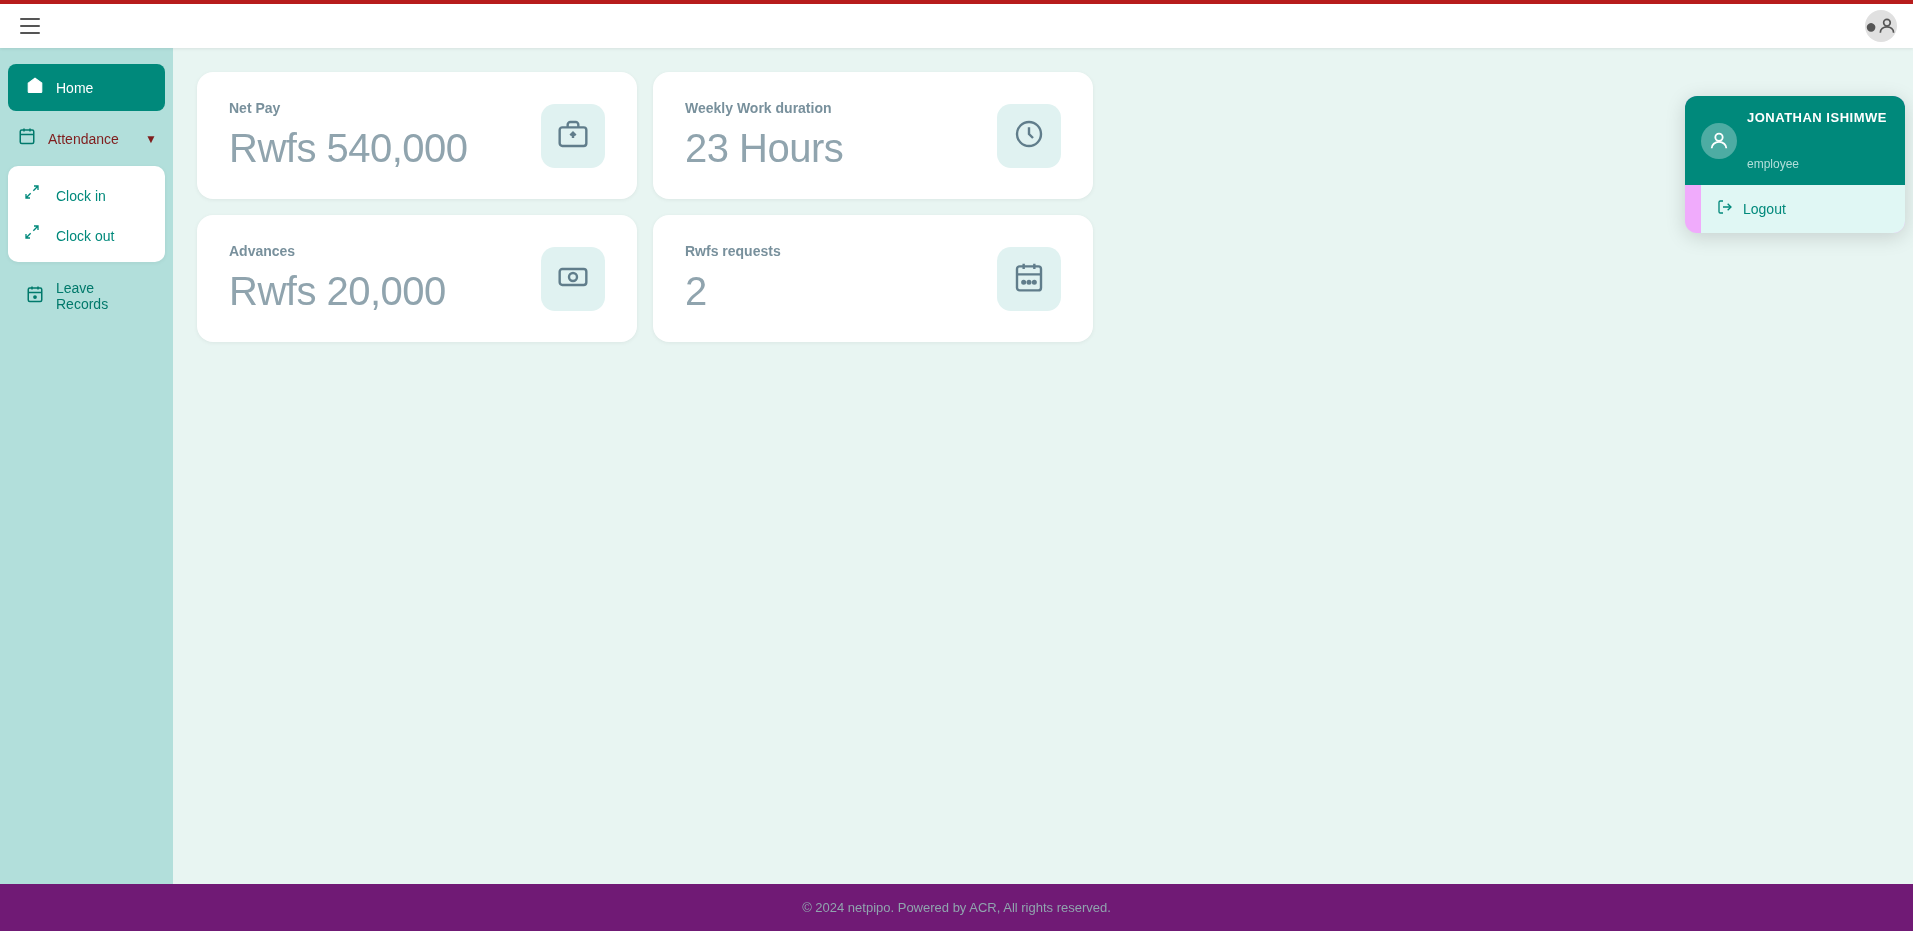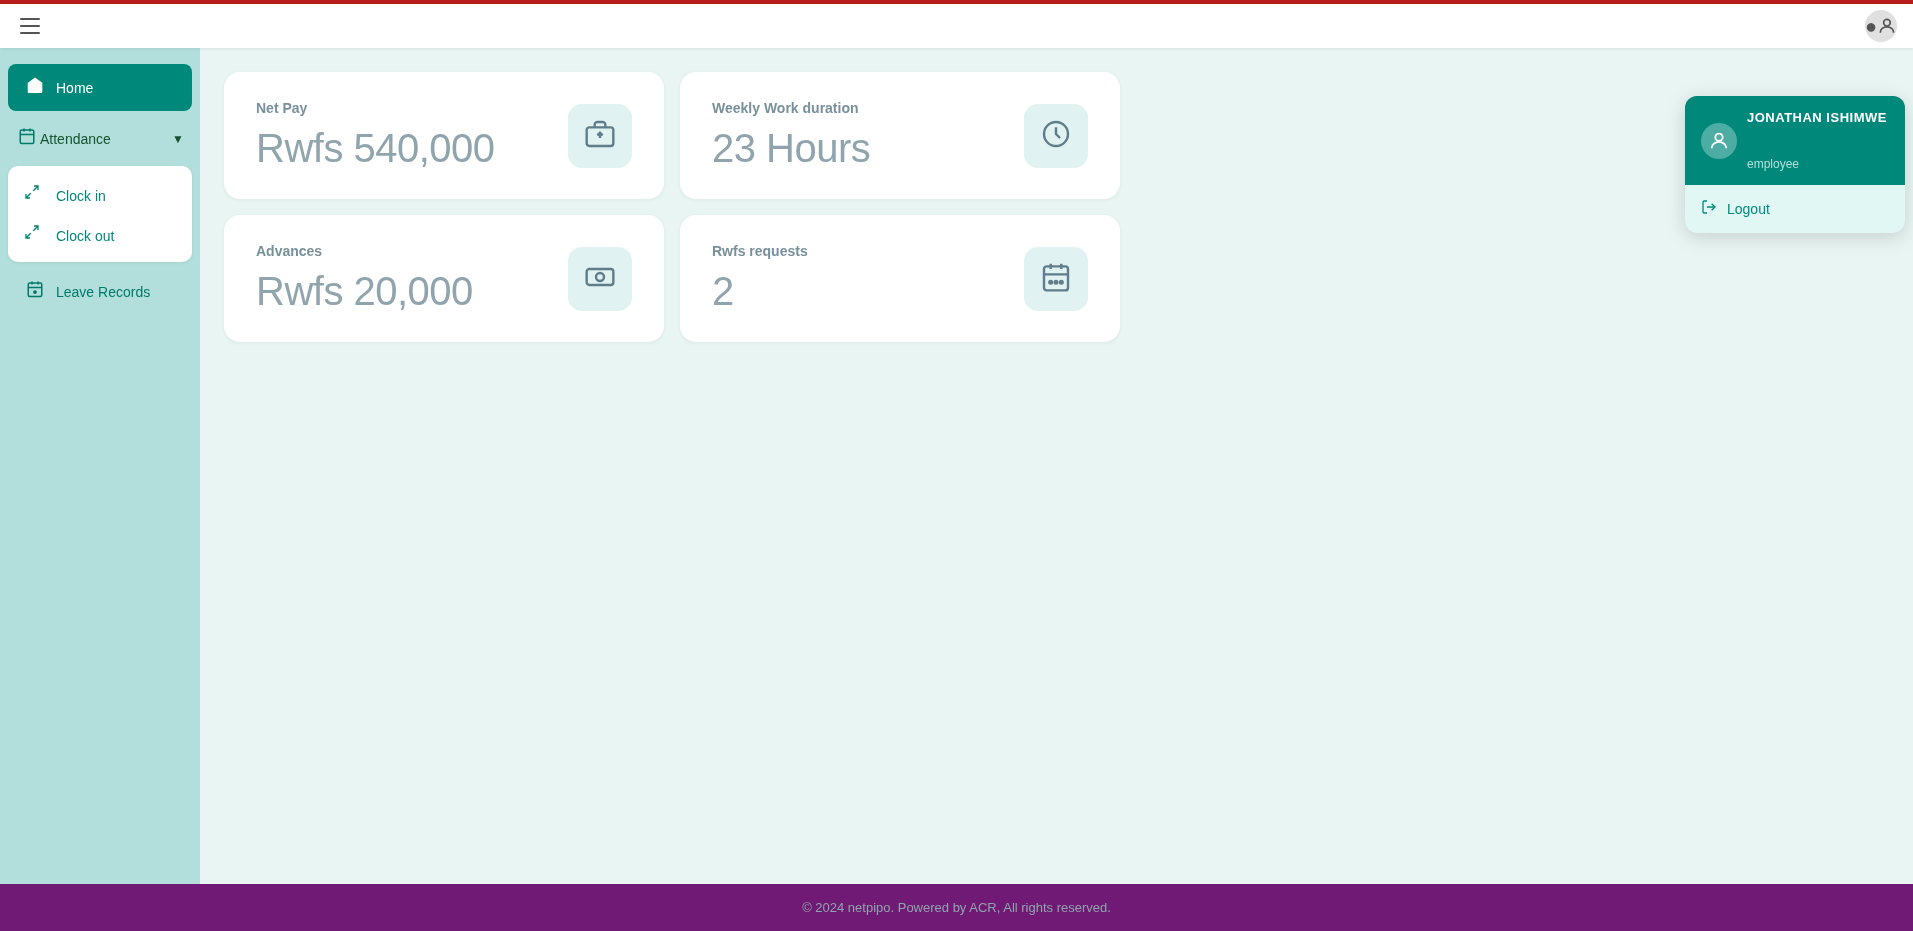--- a/index.html
+++ b/index.html
@@ -53,21 +53,21 @@
 
     
     .main-layout {
       display: flex;
       flex: 1;
       position: relative;
     }
 
     
     .sidebar {
-      width: 200px;
+      width: 173px;
       background: #b2dfdb;
       min-height: 100%;
       display: flex;
       flex-direction: column;
       padding: 12px 0;
       flex-shrink: 0;
     }
     .sidebar-item {
       display: flex;
       align-items: center;
@@ -108,24 +108,24 @@
       color: #00897b;
       font-size: 14px;
       font-weight: 500;
     }
     .attendance-submenu .sub-item .sub-icon {
       font-size: 16px;
     }
     .attendance-parent {
       display: flex;
       align-items: center;
-      gap: 2px;
+      gap: 10px;
       padding: 12px 16px;
       cursor: pointer;
-      color: #14532d;
+      color: #7f1d1d;
       font-size: 14px;
       font-weight: 500;
     }
     .attendance-parent .icon { font-size: 18px; width: 22px; text-align: center; }
     .attendance-parent .chevron { margin-left: auto; font-size: 12px; }
 
     
     .content {
       flex: 1;
       padding: 24px;
@@ -230,20 +230,21 @@
     .profile-logout {
       display: flex;
       align-items: center;
       gap: 10px;
       padding: 14px 16px;
       cursor: pointer;
       color: #00897b;
       font-size: 14px;
       font-weight: 500;
       background: #e0f7f4;
+      margin-left: 16px;
     }
     .profile-logout .logout-icon {
       font-size: 16px;
     }
   </style>
 </head>
 <body>
 
 <div class="header">
   <div class="hamburger-icon">

